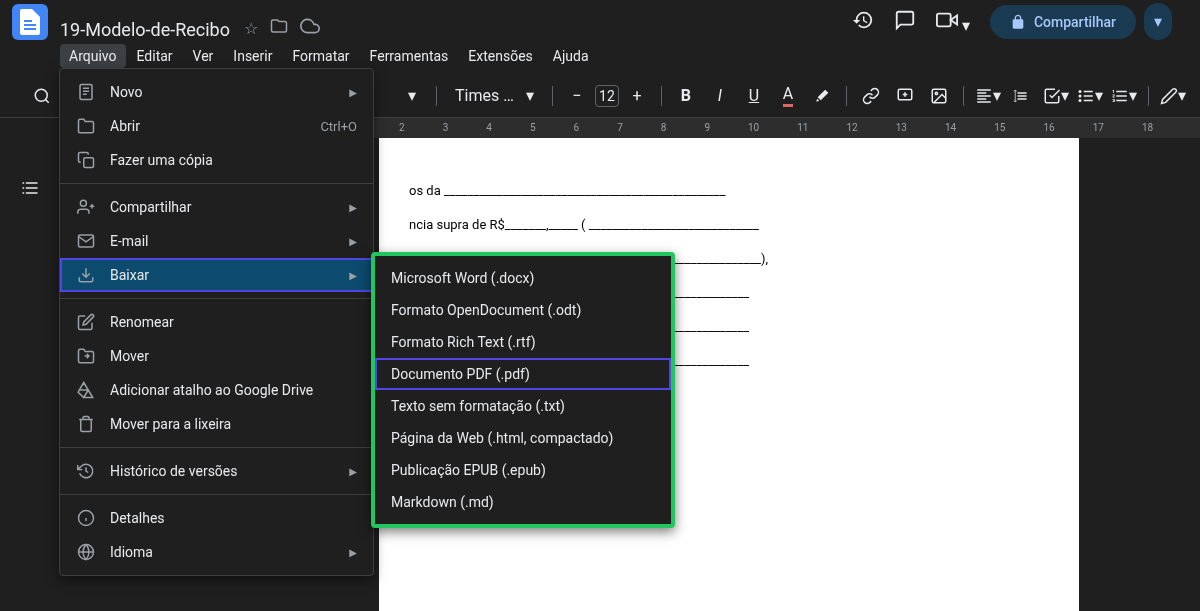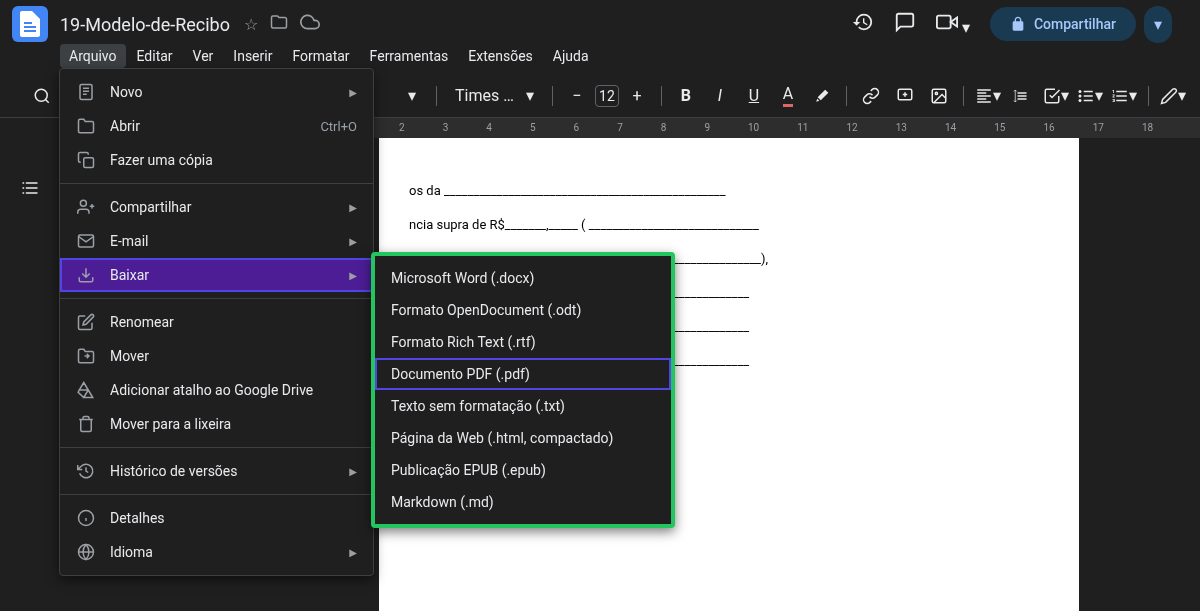--- a/index.html
+++ b/index.html
@@ -1,18 +1,18 @@
 <!DOCTYPE html>
 <html><head>
   <meta charset="utf-8">
   <style>
     * { margin: 0; padding: 0; box-sizing: border-box; font-family: 'Google Sans', Roboto, Arial, sans-serif; }
     body { background: #1f1f1f; color: #e8eaed; width: 1200px; height: 611px; overflow: hidden; position: relative; }
     
-    .titlebar { display: flex; align-items: center; padding: 8px 12px 0 12px; height: 40px; }
+    .titlebar { display: flex; align-items: flex-end; padding: 8px 12px 0 12px; height: 40px; }
     .docs-icon { width: 36px; height: 36px; background: #4285f4; border-radius: 6px; display: flex; align-items: center; justify-content: center; margin-right: 12px; }
     .docs-icon svg { fill: white; }
     .doc-title { font-size: 18px; color: #e8eaed; font-weight: 400; }
     .title-icons { display: flex; gap: 12px; margin-left: 14px; align-items: center; }
     .title-icons span { color: #9aa0a6; cursor: pointer; }
     .spacer { flex: 1; }
     .header-right { display: flex; align-items: center; gap: 20px; padding-right: 16px; }
     .header-right .icon-btn { color: #e8eaed; cursor: pointer; }
     .share-btn { background: #1a3a52; color: #a8c7fa; padding: 9px 20px; border-radius: 40px; display: flex; align-items: center; gap: 8px; cursor: pointer; font-size: 14px; font-weight: 500; }
     .share-dropdown { background: #1a3a52; padding: 9px 10px; border-radius: 40px; margin-left: -12px; color: #a8c7fa; cursor: pointer; }
@@ -36,21 +36,21 @@
     .left-rail .rail-icon { color: #e8eaed; cursor: pointer; }
     
     .document-area { flex: 1; background: #1f1f1f; position: relative; overflow: hidden; }
     .page { position: absolute; left: 320px; top: 0; width: 700px; height: 600px; background: white; color: black; padding: 40px 30px; font-family: 'Times New Roman', serif; font-size: 13px; line-height: 2; }
     .page p { margin-bottom: 8px; }
     
     .dropdown-menu { position: absolute; left: 59px; top: 68px; width: 315px; background: #1f1f1f; border: 1px solid #3c4043; border-radius: 4px; box-shadow: 0 4px 12px rgba(0,0,0,0.5); z-index: 100; padding: 6px 0; max-height: 543px; overflow-y: auto; }
     .dropdown-menu::-webkit-scrollbar { width: 8px; }
     .dropdown-menu::-webkit-scrollbar-thumb { background: #5f6368; border-radius: 4px; }
     .menu-item { display: flex; align-items: center; padding: 8px 16px; cursor: pointer; font-size: 14px; color: #e8eaed; gap: 14px; min-height: 32px; }
-    .menu-item.highlighted { background: #4c1d95; outline: 2px solid #4f46e5; outline-offset: -2px; align-items: center; }
+    .menu-item.highlighted { background: #0c4a6e; outline: 2px solid #4f46e5; outline-offset: -2px; align-items: center; }
     .menu-item .icon { width: 20px; display: flex; justify-content: center; color: #9aa0a6; }
     .menu-item .label { flex: 1; }
     .menu-item .shortcut { color: #9aa0a6; font-size: 13px; }
     .menu-item .arrow { color: #9aa0a6; font-size: 10px; }
     .menu-divider { height: 1px; background: #3c4043; margin: 6px 0; }
     
     .submenu { position: absolute; left: 371px; top: 252px; width: 304px; background: #1f1f1f; border: 4px solid #22c55e; border-radius: 4px; box-shadow: 0 4px 12px rgba(0,0,0,0.5); z-index: 101; padding: 6px 0; }
     .submenu-item { padding: 8px 16px; cursor: pointer; font-size: 14px; color: #e8eaed; }
     .submenu-item.highlighted { outline: 2px solid #4f46e5; outline-offset: -2px; }
   </style>

